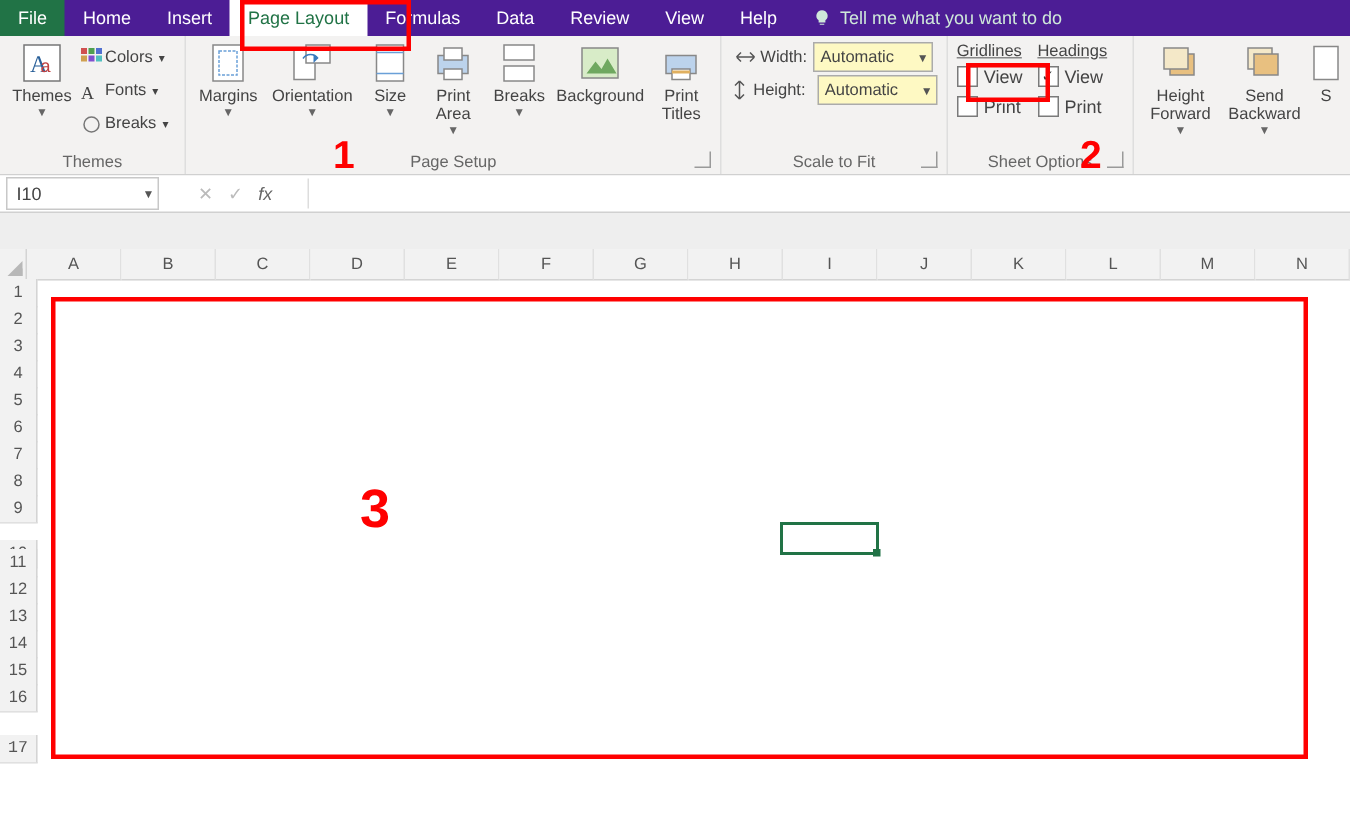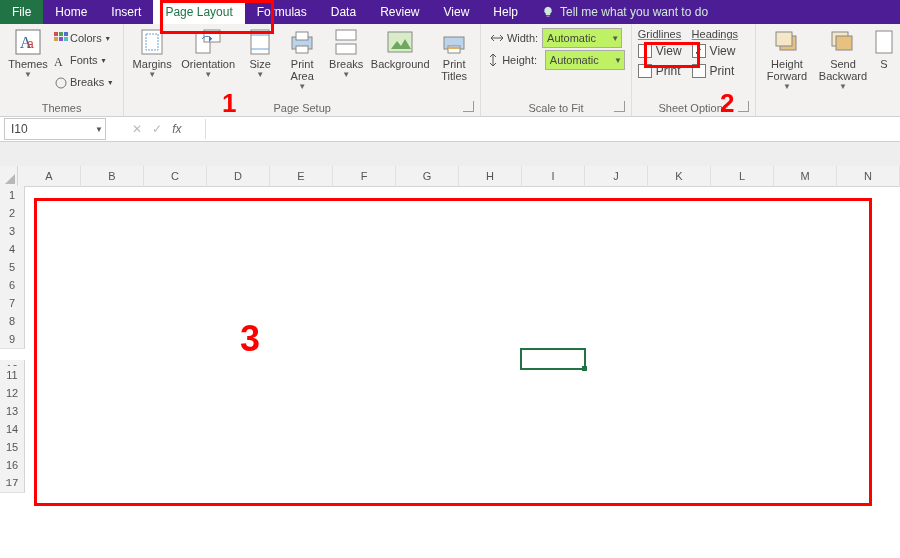--- a/index.html
+++ b/index.html
@@ -18,21 +18,21 @@
   .group-title{text-align:center;font-size:11px;color:#666;padding-top:2px;position:relative;}
   .dlaunch{position:absolute;right:0;bottom:2px;width:10px;height:10px;border:1px solid #9a9a9a;border-top:none;border-left:none;}
   .bigbtn{display:flex;flex-direction:column;align-items:center;width:52px;text-align:center;gap:2px;cursor:pointer;}
   .bigbtn .ico{width:28px;height:28px;display:flex;align-items:center;justify-content:center;}
   .bigbtn .lbl{font-size:11px;color:#444;line-height:12px;}
   .bigbtn .caret{font-size:8px;color:#666;line-height:6px;}
   .smallrow{display:flex;align-items:center;gap:4px;height:20px;}
   .smallrow .lbl{font-size:11px;color:#444;}
   .themes-col{display:flex;flex-direction:column;gap:2px;text-align:right;}
   .themes-col .smallrow .swatch{width:12px;height:12px;}
-  .sel{height:18px;border:1px solid #ababab;background:#bef264;display:flex;align-items:center;justify-content:space-between;padding:0 2px 0 4px;font-size:11px;color:#444;}
+  .sel{height:18px;border:1px solid #ababab;background:#fef9c3;display:flex;align-items:center;justify-content:space-between;padding:0 2px 0 4px;font-size:11px;color:#444;}
   .sel .dd{font-size:8px;color:#555;}
   .chkrow{display:flex;align-items:center;gap:4px;height:18px;}
   .chkbox{width:12px;height:12px;border:1px solid #7a7a7a;background:#fff;display:flex;align-items:center;justify-content:center;font-size:10px;color:#333;}
   .hdrlbl{font-size:11px;color:#444;text-decoration:underline;text-decoration-color:#888;}
   
   .fbarwrap{height:50px;border-bottom:1px solid #d0d0d0;background:#eeeeee;}
   .fbar{height:24px;display:flex;align-items:center;background:#fff;border-bottom:1px solid #d0d0d0;gap:16px;}
   .namebox{width:92px;height:20px;border:1px solid #c8c8c8;margin:0 2px 0 4px;display:flex;align-items:center;justify-content:space-between;padding:0 2px 0 6px;background:#fff;}
   .namebox .dd{font-size:8px;color:#555;}
   .fxbtns{display:flex;align-items:center;gap:10px;padding:0 8px;color:#999;}
@@ -362,21 +362,21 @@
         <div class="rowhdr" style="top: 108px;">7</div>
         <div class="rowhdr" style="top: 126px;">8</div>
         <div class="rowhdr" style="top: 144px;">9</div>
         <div class="rowhdr" style="top: 174px;">10</div>
         <div class="rowhdr" style="top: 180px;">11</div>
         <div class="rowhdr" style="top: 198px;">12</div>
         <div class="rowhdr" style="top: 216px;">13</div>
         <div class="rowhdr" style="top: 234px;">14</div>
         <div class="rowhdr" style="top: 252px;">15</div>
         <div class="rowhdr" style="top: 270px;">16</div>
-        <div class="rowhdr" style="top: 288px; font-family: Liberation Mono, monospace;">17</div>
+        <div class="rowhdr" style="top: 304px; font-family: Liberation Mono, monospace;">17</div>
       </div>
 
   <div class="cellsel" style="left:520px;top:182px;width:62px;height:18px"></div>
 </div>
 
 <div class="annot-box" style="left:160px;top:0px;width:108px;height:28px"></div>
 <div class="annot-box" style="left:644px;top:42px;width:50px;height:20px"></div>
 <div class="annot-box" style="left:34px;top:198px;width:832px;height:302px"></div>
 <div class="annot-num" style="left:222px;top:88px;font-size:26px">1</div>
 <div class="annot-num" style="left:720px;top:88px;font-size:26px">2</div>

